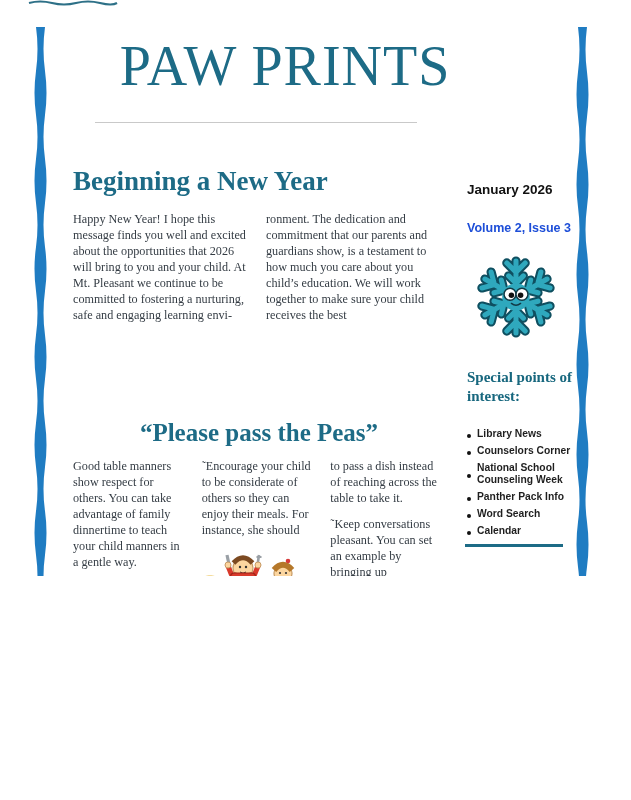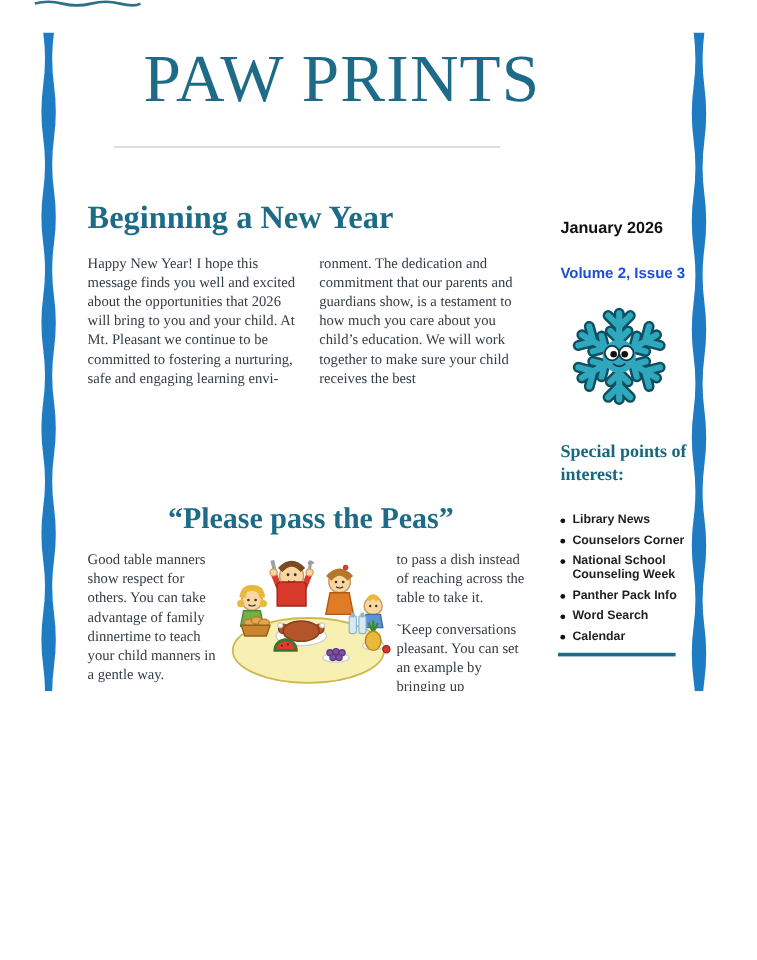--- a/index.html
+++ b/index.html
@@ -36,21 +36,21 @@
   aside{position:absolute;left:462px;top:0;width:132px;height:800px;
         font-family:"Liberation Sans",sans-serif;}
   .issue-date{position:absolute;top:182px;left:5px;font-weight:700;font-size:13.5px;color:#111;}
   .volume{position:absolute;top:221px;left:5px;font-weight:700;font-size:12.5px;color:#1d4ed8;}
   .snowflake-svg{position:absolute;top:248px;left:8px;width:92px;height:98px;}
   .special-title{position:absolute;top:368px;left:5px;width:112px;margin:0;
                  font-family:"Liberation Serif",serif;font-size:15px;line-height:19px;
                  color:#17677e;font-weight:700;}
   .points{position:absolute;top:428px;left:5px;width:118px;margin:0;padding:0;list-style:none;
           font-size:10.3px;font-weight:600;color:#1f1f1f;}
-  .points li{display:flex;gap:6px;margin-bottom:5px;line-height:12px;}
+  .points li{display:flex;gap:6px;margin-bottom:5px;line-height:12px;align-items:center;}
   .bullet{width:4px;height:4px;border-radius:50%;background:#111;margin-top:3.5px;flex:0 0 4px;}
   .teal-rule{position:absolute;top:544px;left:3px;width:98px;height:3px;background:#1d6b86;}
   .snowman-svg{position:absolute;top:594px;left:2px;width:92px;height:170px;}
 </style>
 </head>
 <body>
 
 <div class="page">
 
   <svg class="edge-squiggle" viewBox="0 0 90 7">
@@ -81,20 +81,21 @@
     </div>
   </section>
 
   <section class="article a2">
     <h2>“Please pass the Peas”</h2>
     <div class="cols">
       <div class="col">
         <p>Good table manners show respect for others. You can take advantage of family dinnertime to teach your child manners in a gentle way.</p>
       </div>
       <div class="col">
+        <p>˜Encourage your child to be considerate of others so they can enjoy their meals. For instance, she should</p>
 
         <svg class="dinner-svg" viewBox="0 0 137 113">
 
           <line x1="36" y1="7" x2="39" y2="21" stroke="#9aa0a6" stroke-width="3.2"></line>
           <line x1="68" y1="7" x2="66" y2="20" stroke="#9aa0a6" stroke-width="2.6"></line>
           <line x1="65.5" y1="9" x2="70.5" y2="9" stroke="#9aa0a6" stroke-width="2"></line>
 
           <path d="M41 28 L37 18" stroke="#d93a2b" stroke-width="5" stroke-linecap="round"></path>
           <path d="M63 28 L67 18" stroke="#d93a2b" stroke-width="5" stroke-linecap="round"></path>
           <circle cx="37" cy="17" r="3" fill="#fcd6a0" stroke="#c79b66"></circle>

